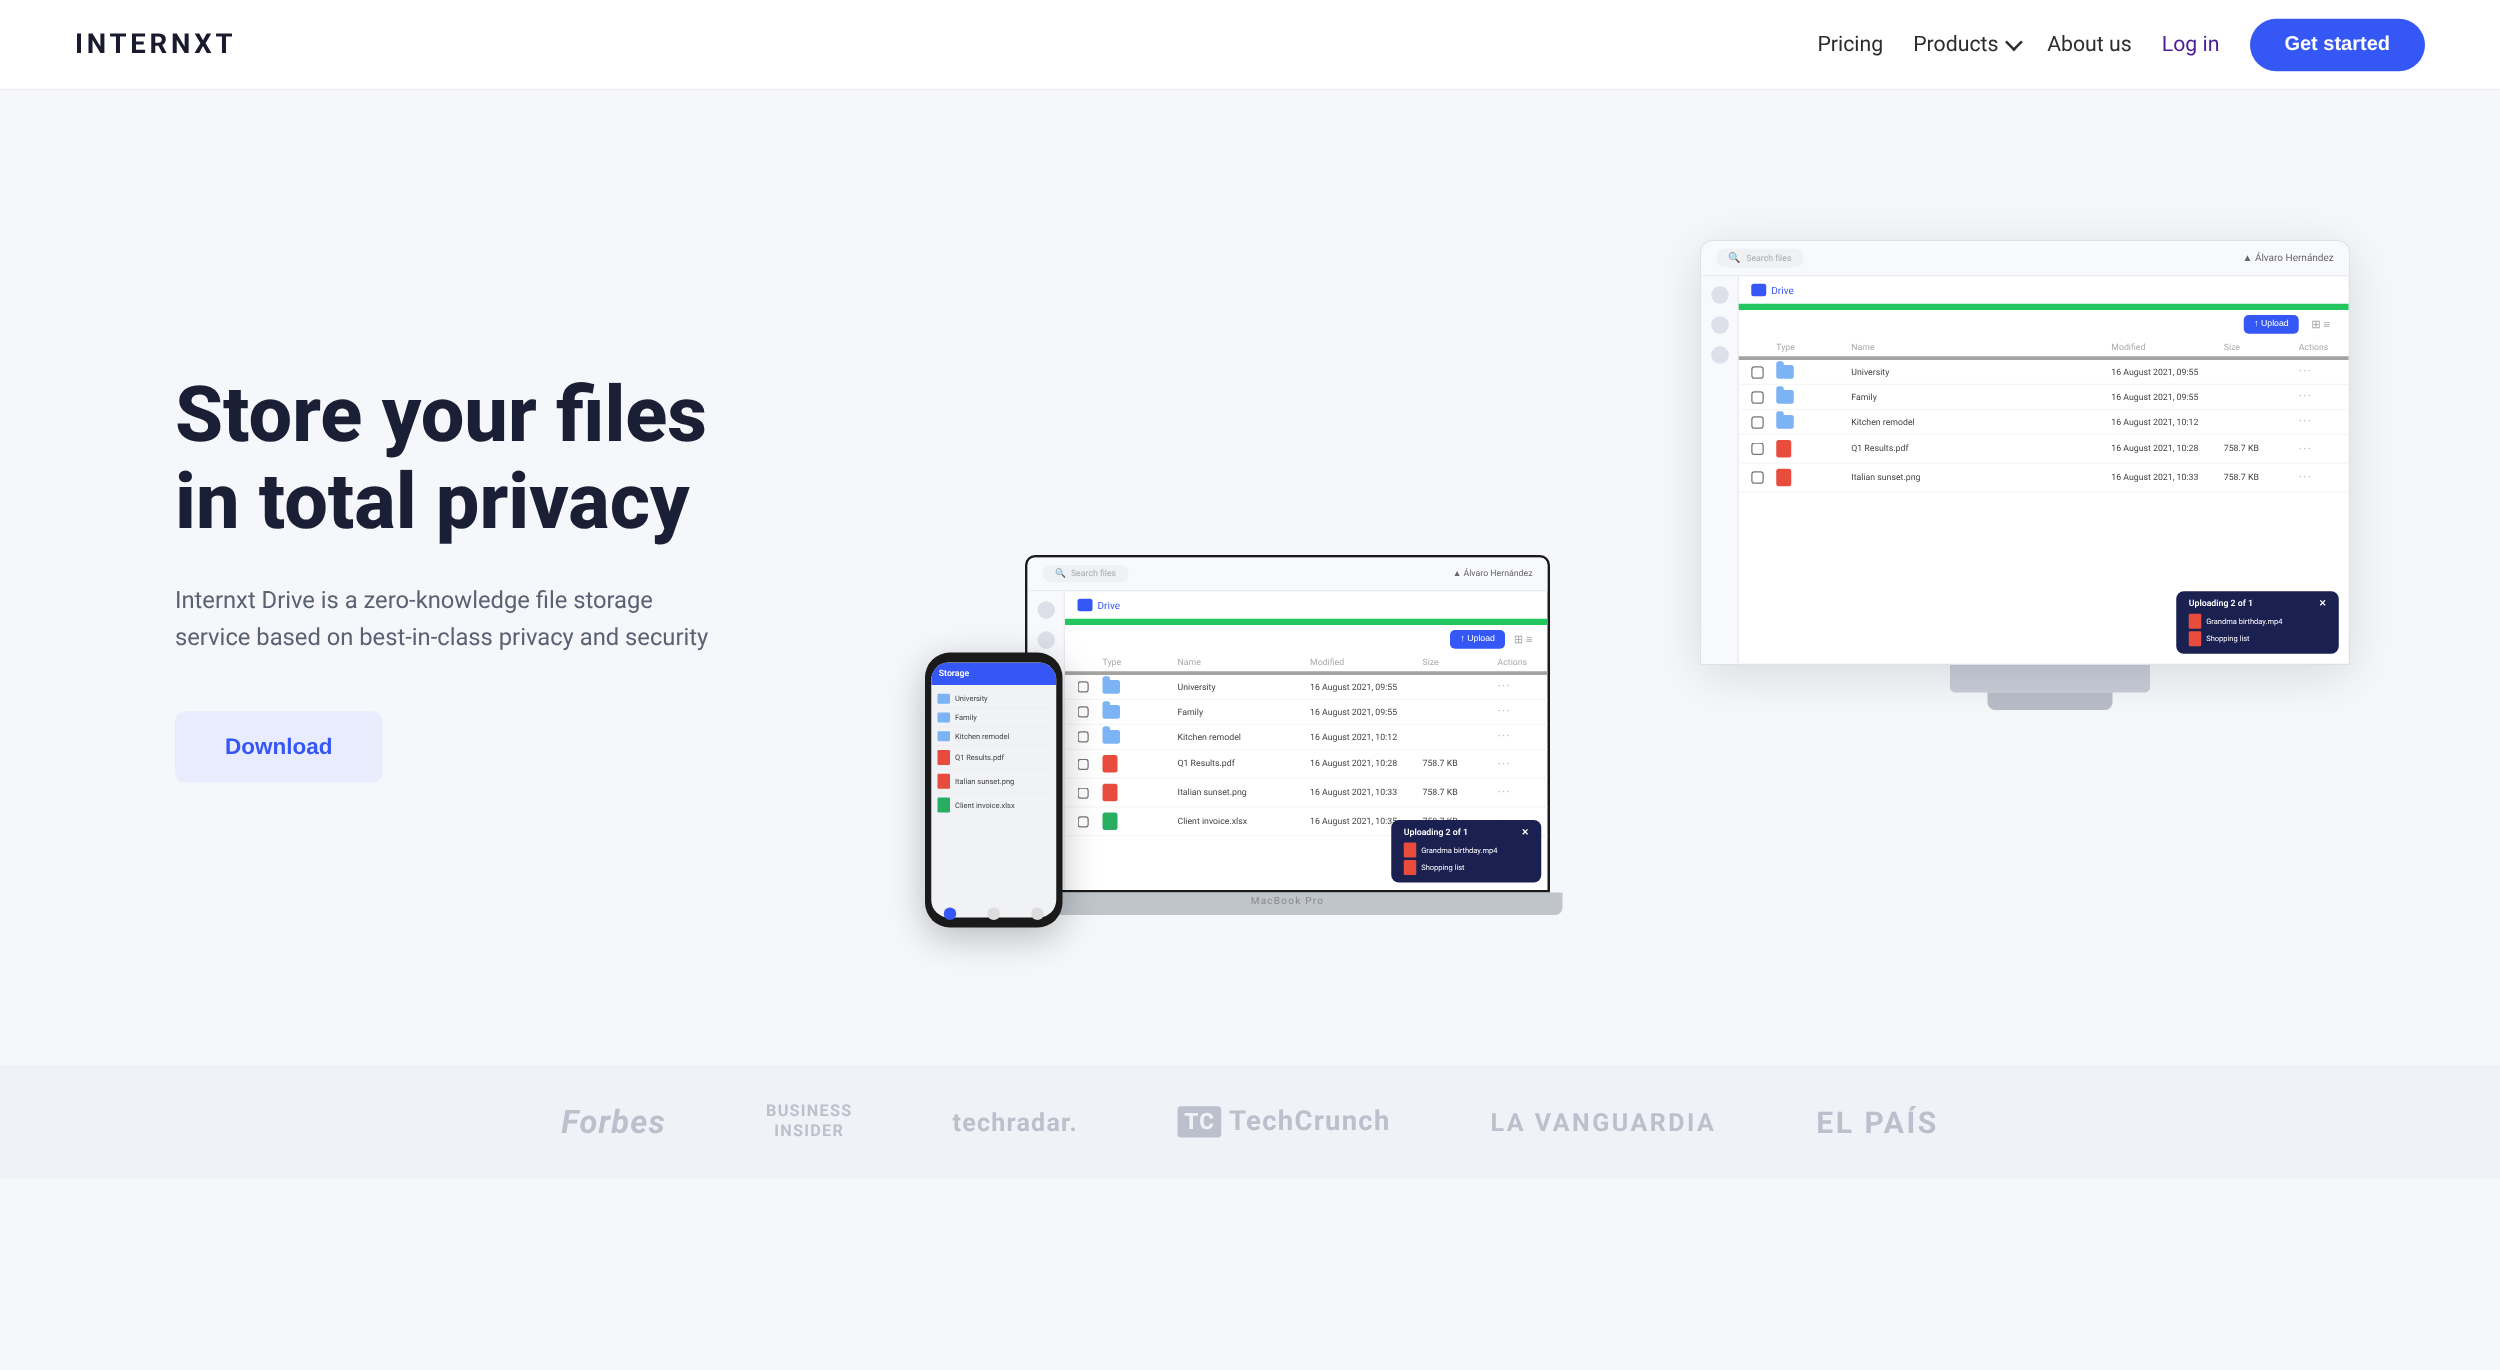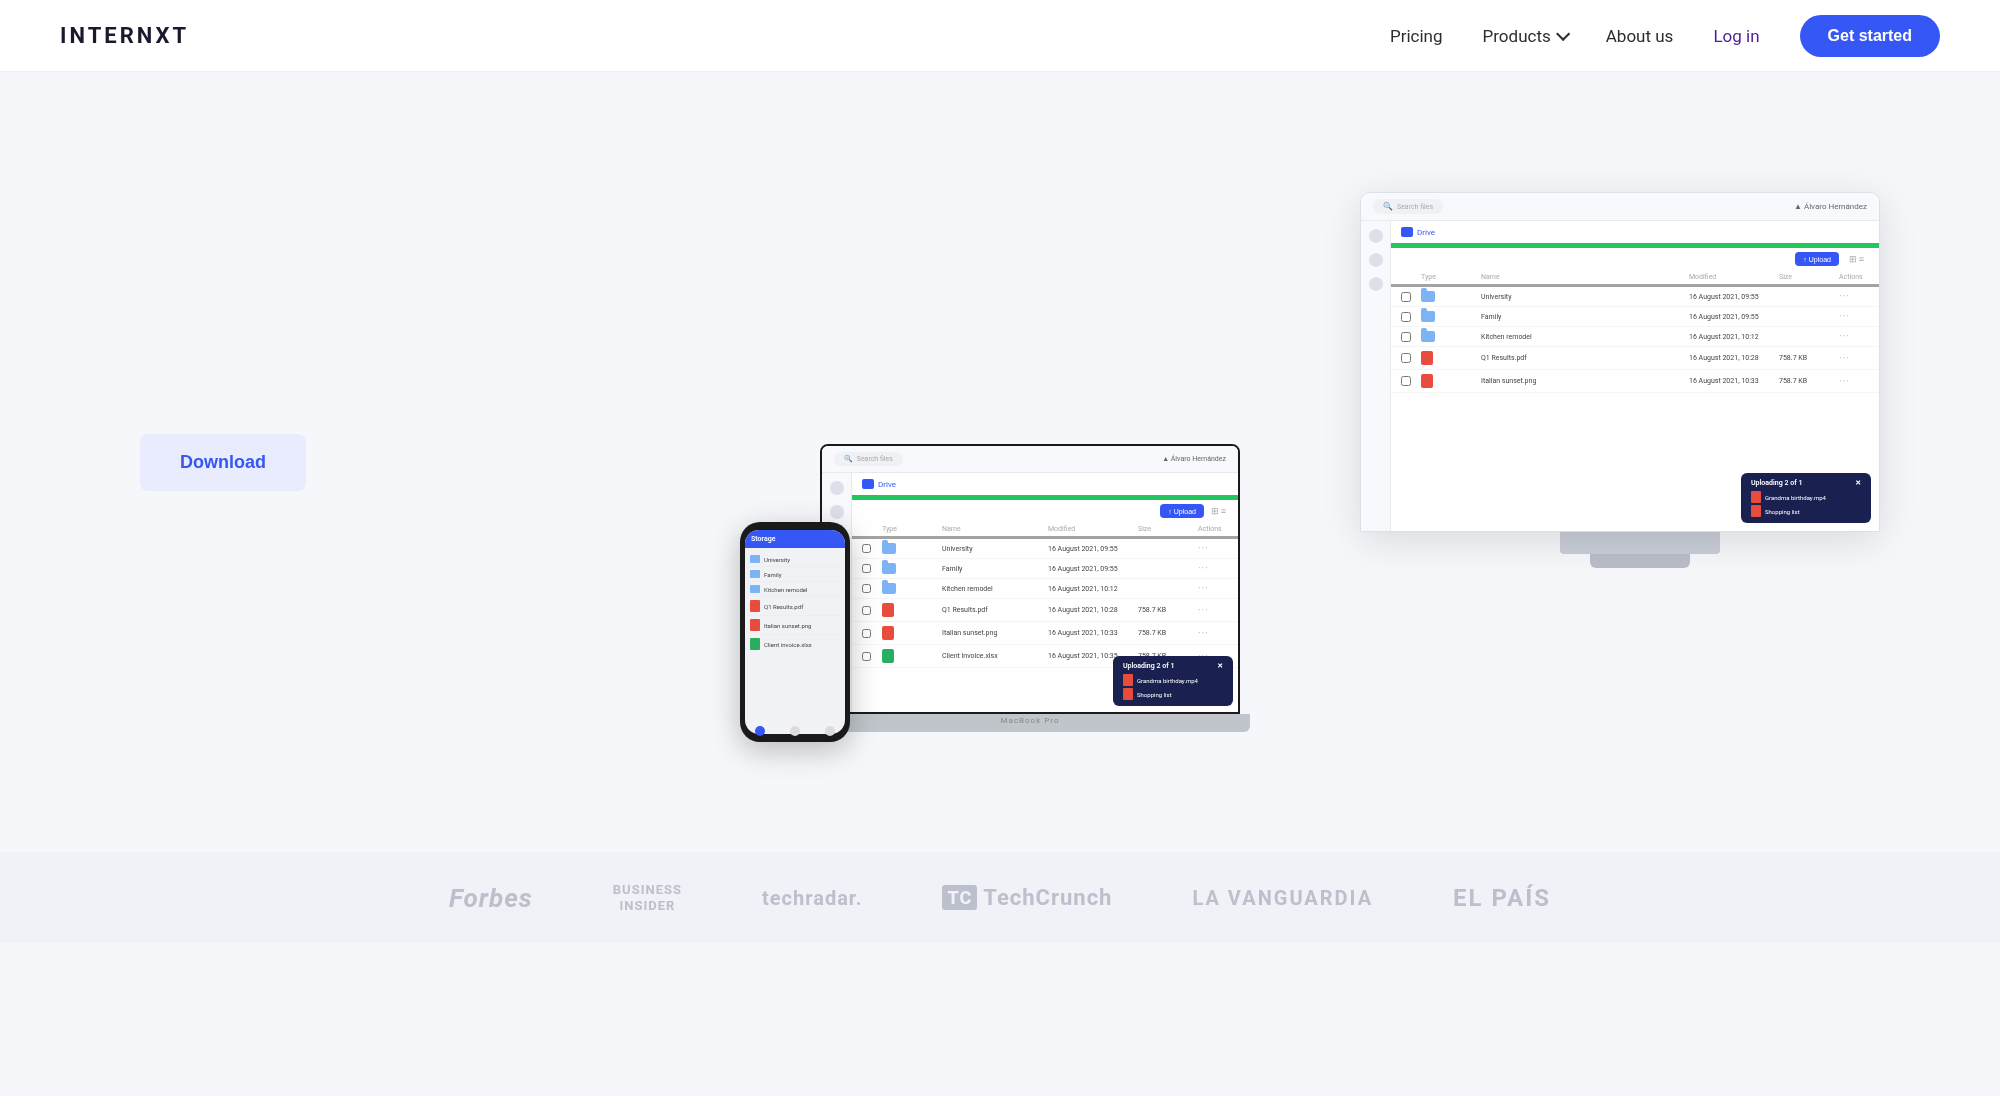--- a/index.html
+++ b/index.html
@@ -25,21 +25,21 @@
     .nav-logo {
       font-size: 22px;
       font-weight: 700;
       letter-spacing: 3px;
       color: #1a1a2e;
       text-transform: uppercase;
     }
     .nav-links {
       display: flex;
       align-items: center;
-      gap: 40px;
+      gap: 24px;
     }
     .nav-link {
       font-size: 17px;
       color: #2d2d2d;
       cursor: pointer;
       text-decoration: none;
       display: flex;
       align-items: center;
       gap: 5px;
     }
@@ -417,20 +417,23 @@
       <span class="chevron-down"></span>
     </a>
     <a class="nav-link">About us</a>
     <a class="nav-link nav-link-login">Log in</a>
     <button class="nav-btn-start">Get started</button>
   </div>
 </nav>
 
 <section class="hero">
   <div class="hero-text">
+    <h1 class="hero-title" style="white-space: pre-line;">Store your files
+in total privacy</h1>
+    <p class="hero-subtitle">Internxt Drive is a zero-knowledge file storage service based on best-in-class privacy and security</p>
     <div class="hero-buttons">
       <button class="btn-secondary">Download</button>
     </div>
   </div>
 
   <div class="hero-illustration">
 
     <div class="monitor">
       <div class="monitor-screen">
 

